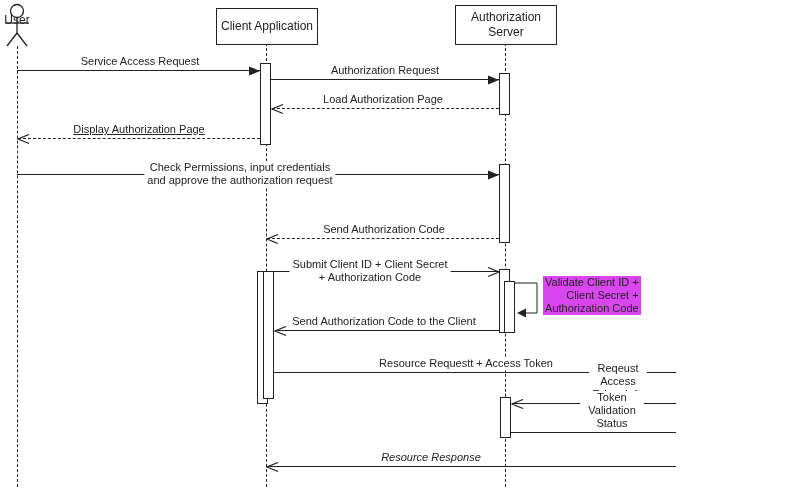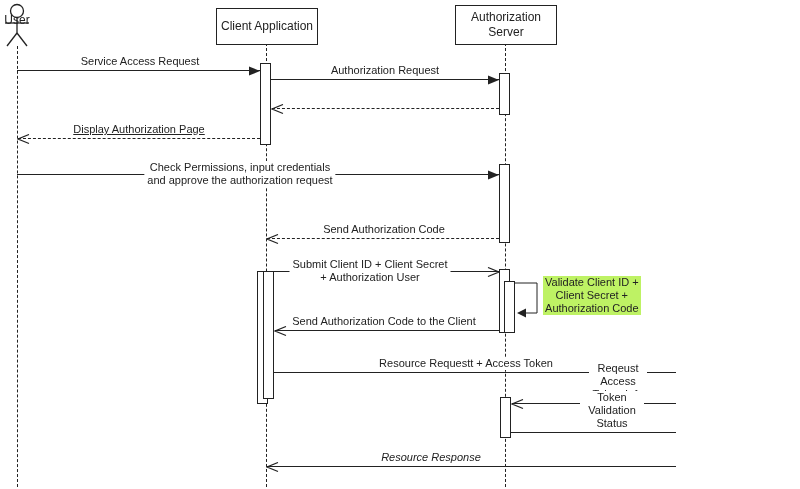--- a/index.html
+++ b/index.html
@@ -19,21 +19,21 @@
   .mhead{position:absolute;z-index:4;line-height:0;}
   .mlabel{
     position:absolute;z-index:5;background:#fff;padding:0 3px;
     font-size:11px;line-height:13px;white-space:pre-line;text-align:center;
     transform:translate(-50%,-100%);
   }
   .mlabel.centered{transform:translate(-50%,-50%);}
   .selfmsg-svg{position:absolute;z-index:3;}
   .selfmsg-label{
     position:absolute;z-index:5;font-size:11px;line-height:13px;
-    white-space:pre-line;text-align:center;background:#bef264;padding:0 2px;
+    white-space:pre-line;text-align:right;background:#d946ef;padding:0 2px;
   }
   .actor-wrap{position:absolute;z-index:4;line-height:0;}
   .actor-label{
     position:absolute;z-index:5;font-size:12px;line-height:13px;
     transform:translateX(-50%);
   }
 </style>
 </head>
 <body>
 
@@ -72,20 +72,21 @@
     <div class="mlabel" style="left: 140px; top: 68px;">Service Access Request</div>
     <div class="mline" style="left: 271px; top: 79px; width: 228px;"></div>
     <div class="mhead" style="left: 487px; top: 75px;"><svg width="13" height="11" viewBox="0 0 13 11">
         <polygon points="1,0.5 12,5 1,9.5" fill="#222222"></polygon>
       </svg></div>
     <div class="mlabel" style="left: 385px; top: 77px;">Authorization Request</div>
     <div class="mline dashed" style="left: 272px; top: 108px; width: 227px;"></div>
     <div class="mhead" style="left: 271px; top: 104px;"><svg width="13" height="11" viewBox="0 0 13 11">
         <path d="M12,0.5 L1,5 L12,9.5" fill="none" stroke="#222222" stroke-width="1.2"></path>
       </svg></div>
+    <div class="mlabel" style="left: 383px; top: 106px;">Load Authorization Page</div>
     <div class="mline dashed" style="left: 18px; top: 138px; width: 242px;"></div>
     <div class="mhead" style="left: 17px; top: 134px;"><svg width="13" height="11" viewBox="0 0 13 11">
         <path d="M12,0.5 L1,5 L12,9.5" fill="none" stroke="#222222" stroke-width="1.2"></path>
       </svg></div>
     <div class="mlabel" style="left: 139px; top: 136px; text-decoration: underline;">Display Authorization Page</div>
     <div class="mline" style="left: 17px; top: 174px; width: 482px;"></div>
     <div class="mhead" style="left: 487px; top: 170px;"><svg width="13" height="11" viewBox="0 0 13 11">
         <polygon points="1,0.5 12,5 1,9.5" fill="#222222"></polygon>
       </svg></div>
     <div class="mlabel centered" style="left: 240px; top: 174px;">Check Permissions, input credentials
@@ -93,21 +94,21 @@
     <div class="mline dashed" style="left: 267px; top: 238px; width: 232px;"></div>
     <div class="mhead" style="left: 266px; top: 234px;"><svg width="13" height="11" viewBox="0 0 13 11">
         <path d="M12,0.5 L1,5 L12,9.5" fill="none" stroke="#222222" stroke-width="1.2"></path>
       </svg></div>
     <div class="mlabel" style="left: 384px; top: 236px;">Send Authorization Code</div>
     <div class="mline" style="left: 274px; top: 271px; width: 225px;"></div>
     <div class="mhead" style="left: 487px; top: 267px;"><svg width="13" height="11" viewBox="0 0 13 11">
         <path d="M1,0.5 L12,5 L1,9.5" fill="none" stroke="#222222" stroke-width="1.2"></path>
       </svg></div>
     <div class="mlabel centered" style="left: 370px; top: 271px;">Submit Client ID + Client Secret
-+ Authorization User</div>
++ Authorization Code</div>
     <div class="mline" style="left: 275px; top: 330px; width: 224px;"></div>
     <div class="mhead" style="left: 274px; top: 326px;"><svg width="13" height="11" viewBox="0 0 13 11">
         <path d="M12,0.5 L1,5 L12,9.5" fill="none" stroke="#222222" stroke-width="1.2"></path>
       </svg></div>
     <div class="mlabel" style="left: 384px; top: 328px;">Send Authorization Code to the Client</div>
     <div class="mline" style="left: 274px; top: 372px; width: 466px;"></div>
     <div class="mhead" style="left: 728px; top: 368px;"><svg width="13" height="11" viewBox="0 0 13 11">
         <path d="M1,0.5 L12,5 L1,9.5" fill="none" stroke="#222222" stroke-width="1.2"></path>
       </svg></div>
     <div class="mlabel" style="left: 466px; top: 370px;">Resource Requestt + Access Token</div>

